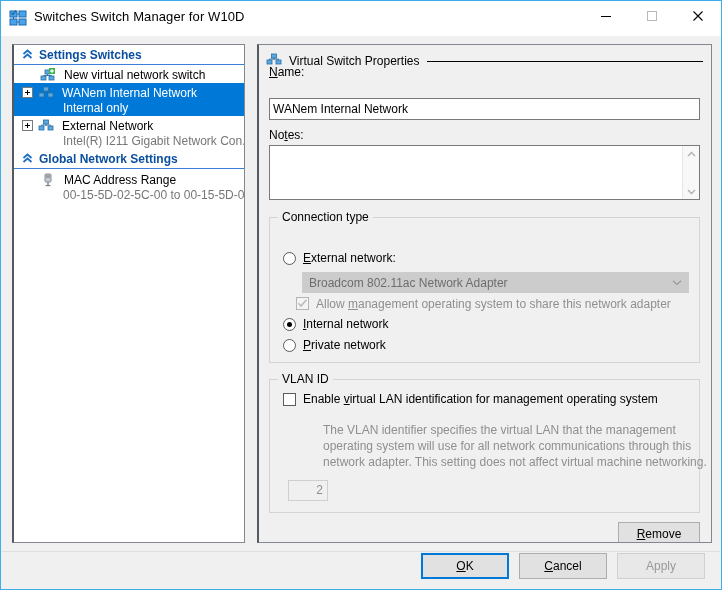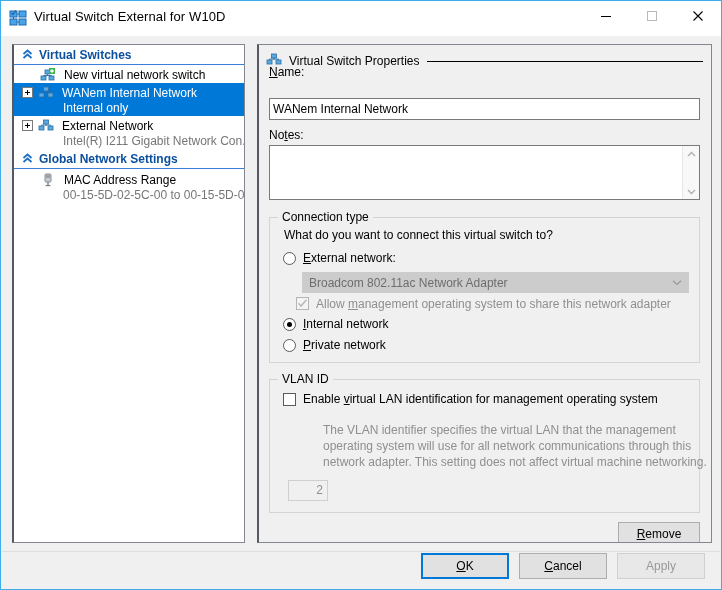--- a/index.html
+++ b/index.html
@@ -212,21 +212,21 @@
         <rect x="1" y="2" width="7" height="6" fill="#4aa3e8" stroke="#1c6bb0" stroke-width="1"></rect>
         <rect x="1" y="10" width="7" height="6" fill="#4aa3e8" stroke="#1c6bb0" stroke-width="1"></rect>
         <rect x="10" y="2" width="7" height="6" fill="#4aa3e8" stroke="#1c6bb0" stroke-width="1"></rect>
         <rect x="10" y="10" width="7" height="6" fill="#4aa3e8" stroke="#1c6bb0" stroke-width="1"></rect>
         <rect x="8" y="4.5" width="2" height="1" fill="#1c6bb0"></rect>
         <rect x="8" y="12.5" width="2" height="1" fill="#1c6bb0"></rect>
         <rect x="4" y="8" width="1" height="2" fill="#1c6bb0"></rect>
         <path d="M2.5 4 L4 5.5 L7 1.5" fill="none" stroke="#1c6bb0" stroke-width="1.3"></path>
       </svg>
     </span>
-    <span id="title-text">Virtual Switch External for W10D</span>
+    <span id="title-text">Switches Switch Manager for W10D</span>
 
     <button class="wbtn" id="btn-min">
       <svg width="12" height="12" viewBox="0 0 12 12">
         <rect x="1" y="6" width="10" height="1" fill="#000"></rect>
       </svg>
     </button>
     <button class="wbtn" id="btn-max">
       <svg width="12" height="12" viewBox="0 0 12 12">
         <rect x="1.5" y="1.5" width="9" height="9" fill="none" stroke="#b8b8b8" stroke-width="1"></rect>
       </svg>
@@ -240,21 +240,21 @@
 
   <div id="tree-panel">
 
     <div class="tree-head">
       <span class="chev">
         <svg width="11" height="11" viewBox="0 0 11 11">
           <path d="M1.5 5 L5.5 1.5 L9.5 5" fill="none" stroke="#1a6fc4" stroke-width="1.7"></path>
           <path d="M1.5 9 L5.5 5.5 L9.5 9" fill="none" stroke="#1a6fc4" stroke-width="1.7"></path>
         </svg>
       </span>
-      <span>Virtual Switches</span>
+      <span>Settings Switches</span>
     </div>
 
     <div class="tree-row">
       <span class="ico indent-ico">
         <svg width="16" height="14" viewBox="0 0 16 14">
           <rect x="1" y="8" width="5" height="4" fill="#5aa9e0" stroke="#2a6fa5" stroke-width=".8"></rect>
           <rect x="9" y="8" width="5" height="4" fill="#5aa9e0" stroke="#2a6fa5" stroke-width=".8"></rect>
           <rect x="5" y="2" width="5" height="4" fill="#5aa9e0" stroke="#2a6fa5" stroke-width=".8"></rect>
           <path d="M7.5 6 v1.5 M3.5 8 v-.5 h8 v.5" fill="none" stroke="#2a6fa5" stroke-width=".9"></path>
           <rect x="9" y="0" width="6" height="6" fill="#3cb54a"></rect>
@@ -352,21 +352,20 @@
         <span class="arrow dn">
           <svg width="9" height="7" viewBox="0 0 9 7">
               <path d="M1 2 L4.5 5.5 L8 2" fill="none" stroke="#b0b0b0" stroke-width="1.4"></path>
             </svg>
         </span>
       </div>
     </div>
 
     <div class="groupbox" id="gb-conn">
       <span class="gb-title">Connection type</span>
-      <span class="q-text">What do you want to connect this virtual switch to?</span>
 
       <div class="radio-row" id="r-ext">
         <span class="radio"></span>
         <span><u>E</u>xternal network:</span>
       </div>
 
       <div id="adapter-select">
         <span class="atxt">Broadcom 802.11ac Network Adapter</span>
         <span class="achev">
           <svg width="10" height="7" viewBox="0 0 10 7">

